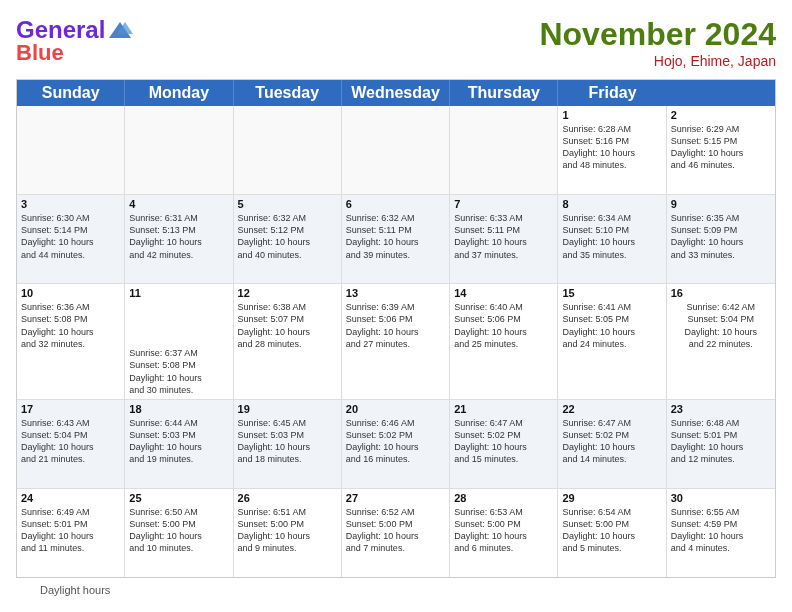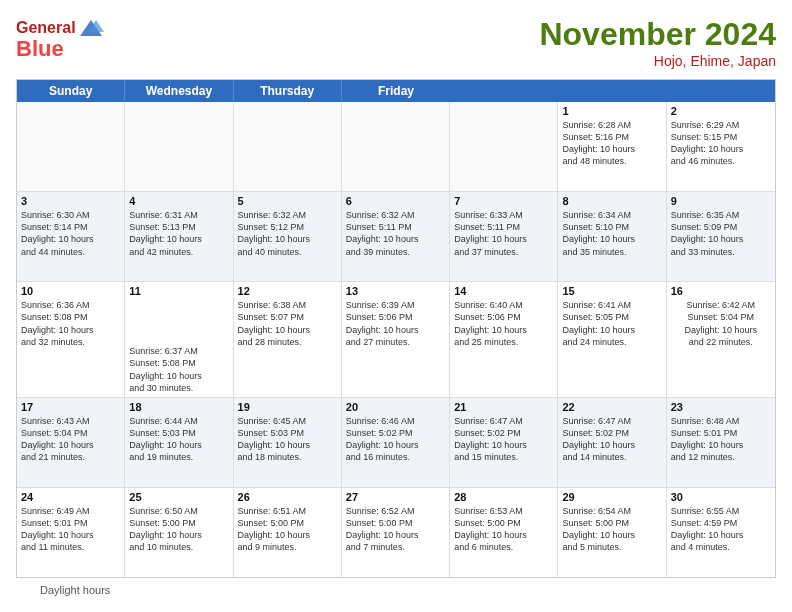--- a/index.html
+++ b/index.html
@@ -45,21 +45,21 @@
       flex-direction: column;
       border: 1px solid #ccc;
     }
     .cal-header {
       display: grid;
       grid-template-columns: repeat(7, 1fr);
       background: #2f6bbf;
     }
     .cal-header-cell {
       color: #fff;
-      font-size: 12px;
+      font-size: 16px;
       font-weight: bold;
       text-align: center;
       padding: 4px 2px;
       border-right: 1px solid #5588cc;
     }
     .cal-header-cell:last-child { border-right: none; }
     .cal-body {
       flex: 1;
       display: flex;
       flex-direction: column;
@@ -101,38 +101,40 @@
     }
   </style>
 </head>
 <body>
 
 <div class="page">
   <div class="header">
     <div class="logo">
       <div>
         <div style="display:flex;align-items:center;">
-          <span style="font-size:16px;font-weight:bold;color:#b91c1c;">General</span>
+          <span style="font-size:24px;font-weight:bold;color:#6d28d9;">General</span>
           <svg width="26" height="22" viewBox="0 0 26 22" style="margin-left:2px;margin-top:2px;">
             <polygon points="13,2 24,18 2,18" fill="#2f6bbf" opacity="0.85"></polygon>
             <polygon points="18,2 26,14 10,14" fill="#4a90d9" opacity="0.7"></polygon>
           </svg>
         </div>
         <div style="font-size:22px;font-weight:bold;color:#ef4444;margin-top:-4px;">Blue</div>
       </div>
     </div>
     <div class="title-block">
       <div class="month-title">November 2024</div>
       <div class="location">Hojo, Ehime, Japan</div>
     </div>
   </div>
 
   <div class="calendar">
     <div class="cal-header">
     <div class="cal-header-cell">Sunday</div>
+        <div class="cal-header-cell">Monday</div>
+        <div class="cal-header-cell">Tuesday</div>
         <div class="cal-header-cell">Wednesday</div>
         <div class="cal-header-cell">Thursday</div>
         <div class="cal-header-cell">Friday</div>
       </div>
     <div class="cal-body">
     <div class="cal-row">
           <div class="cal-cell empty"></div>
           <div class="cal-cell empty"></div>
           <div class="cal-cell empty"></div>
           <div class="cal-cell empty"></div>

